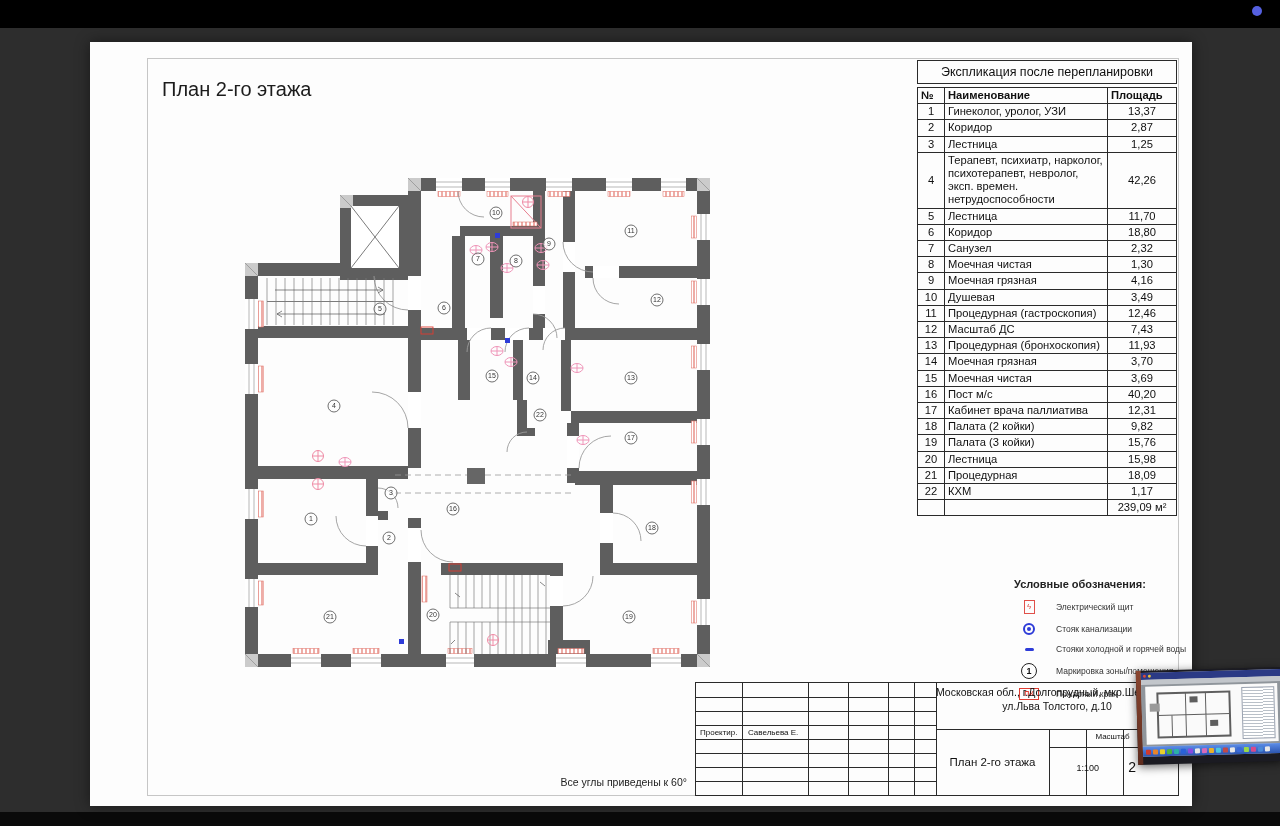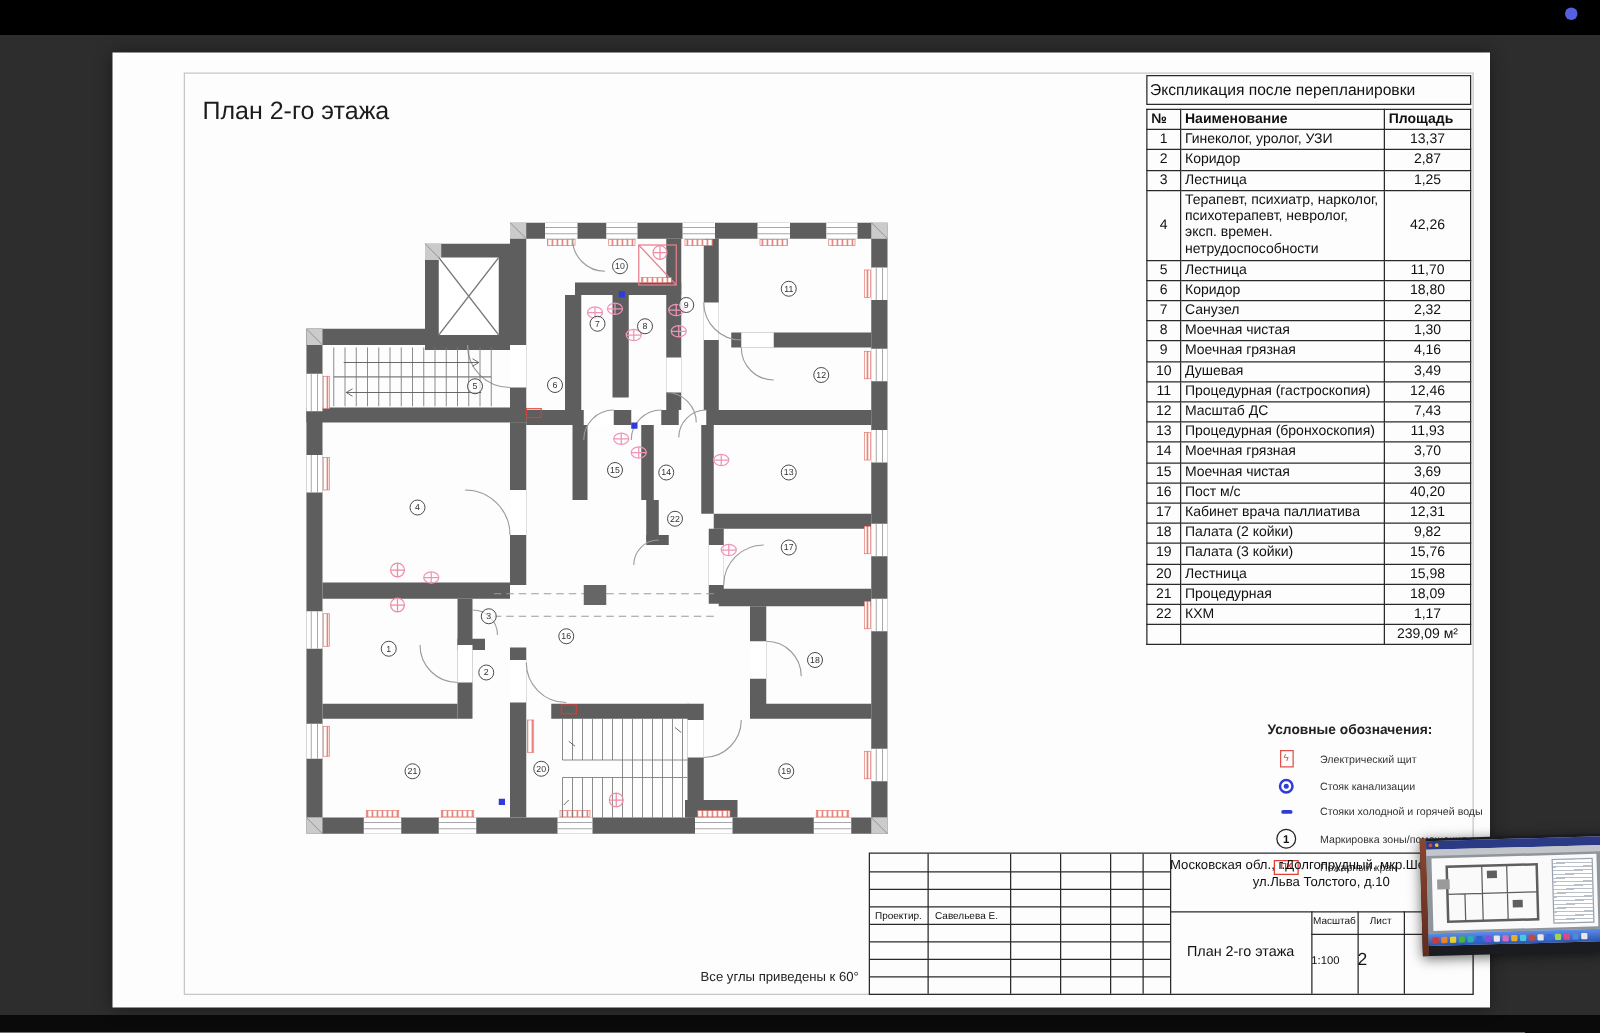--- a/index.html
+++ b/index.html
@@ -11,21 +11,21 @@
   .bottombar{left:0;top:812px;width:1280px;height:14px;background:#0a0a0a;}
   .status-dot{left:1252px;top:6px;width:10px;height:10px;border-radius:50%;background:#5560e0;}
   
   .page{left:90px;top:42px;width:1102px;height:764px;background:#fdfdfd;box-shadow:0 0 14px rgba(0,0,0,.45);}
   .frame{left:57px;top:16px;width:1030px;height:736px;border:1px solid #c6c6c6;}
   .plan-title{left:72px;top:36px;font-size:20px;color:#1c1c1c;}
   .plan-wrap{left:155px;top:136px;width:470px;height:494px;}
   .note{left:392px;top:734px;width:205px;text-align:right;font-size:10.5px;color:#222;}
   
   .spec{left:827px;top:18px;width:260px;color:#101010;}
-  .spec-title{border:1px solid #2a2a2a;font-size:12.5px;padding:4px 2px;margin-bottom:3px;}
+  .spec-title{border:1px solid #2a2a2a;text-align:center;font-size:12.5px;padding:4px 2px;margin-bottom:3px;}
   table.spec-t{border-collapse:collapse;width:100%;}
   table.spec-t td,table.spec-t th{border:1px solid #2a2a2a;font-size:11.2px;line-height:13.2px;padding:1px 3px;vertical-align:middle;}
   table.spec-t th{font-weight:700;text-align:left;}
   td.c,th.c{text-align:center;}
   td.num{width:20px;text-align:center;}
   td.area{width:62px;text-align:center;}
   tr.total td{border-left:1px solid #2a2a2a;}
   
   .legend{left:924px;top:536px;width:210px;color:#222;}
   .legend-title{font-size:11px;font-weight:700;margin-bottom:10px;}
@@ -38,22 +38,22 @@
   .ic-wat{width:9px;height:3px;border-radius:2px;background:#2e3cd8;}
   .ic-zone{width:14px;height:14px;border:1px solid #222;border-radius:50%;font-size:9px;font-weight:700;text-align:center;line-height:14px;color:#111;}
   .ic-pk{min-width:16px;height:10px;border:1px solid #e03c31;color:#e03c31;font-size:7px;font-weight:700;line-height:10px;text-align:center;padding:0 1px;}
   
   .tb{left:605px;top:640px;width:482px;height:112px;border:1px solid #2a2a2a;color:#111;}
   .tb .vl{position:absolute;width:1px;background:#2a2a2a;top:0;}
   .tb .hl{position:absolute;height:1px;background:#2a2a2a;left:0;}
   .tb .cell{position:absolute;font-size:8px;overflow:visible;white-space:nowrap;}
   .tb .addr{left:240px;top:2px;width:242px;text-align:center;font-size:10.5px;line-height:14px;}
   .tb .dtitle{left:240px;top:46px;width:113px;height:66px;display:flex;align-items:center;justify-content:center;font-size:11.5px;}
-  .tb .slabel{text-align:center;font-size:8px;padding-top:3px;}
-  .tb .sval{text-align:left;}
+  .tb .slabel{text-align:center;font-size:8px;padding-top:3px;padding-left:45px;}
+  .tb .sval{text-align:right;margin-left:13px;}
   
   .pip{left:1137px;top:669px;width:145px;height:94px;transform:rotate(-1.6deg);background:#1b1b22;box-shadow:0 2px 10px rgba(0,0,0,.6);}
   .pip-edge{left:0;top:0;width:5px;height:94px;background:linear-gradient(#8a4630,#5e2c1e);}
   .pip-win{left:5px;top:2px;width:140px;height:84px;background:#cdd0d4;}
   .pip-titlebar{left:0;top:0;width:140px;height:7px;background:#2b3a85;display:flex;align-items:center;}
   .pip-dot{width:3px;height:3px;border-radius:50%;margin-left:2px;}
   .pip-menubar{left:0;top:7px;width:140px;height:5px;background:#c2c6cb;}
   .pip-doc{left:0;top:12px;width:140px;height:62px;background:#8f959b;}
   .pip-sheet{left:4px;top:2px;width:132px;height:58px;background:#fafafa;}
   .pip-minitable{left:96px;top:3px;width:31px;height:50px;border:1px solid #9aa2b0;

